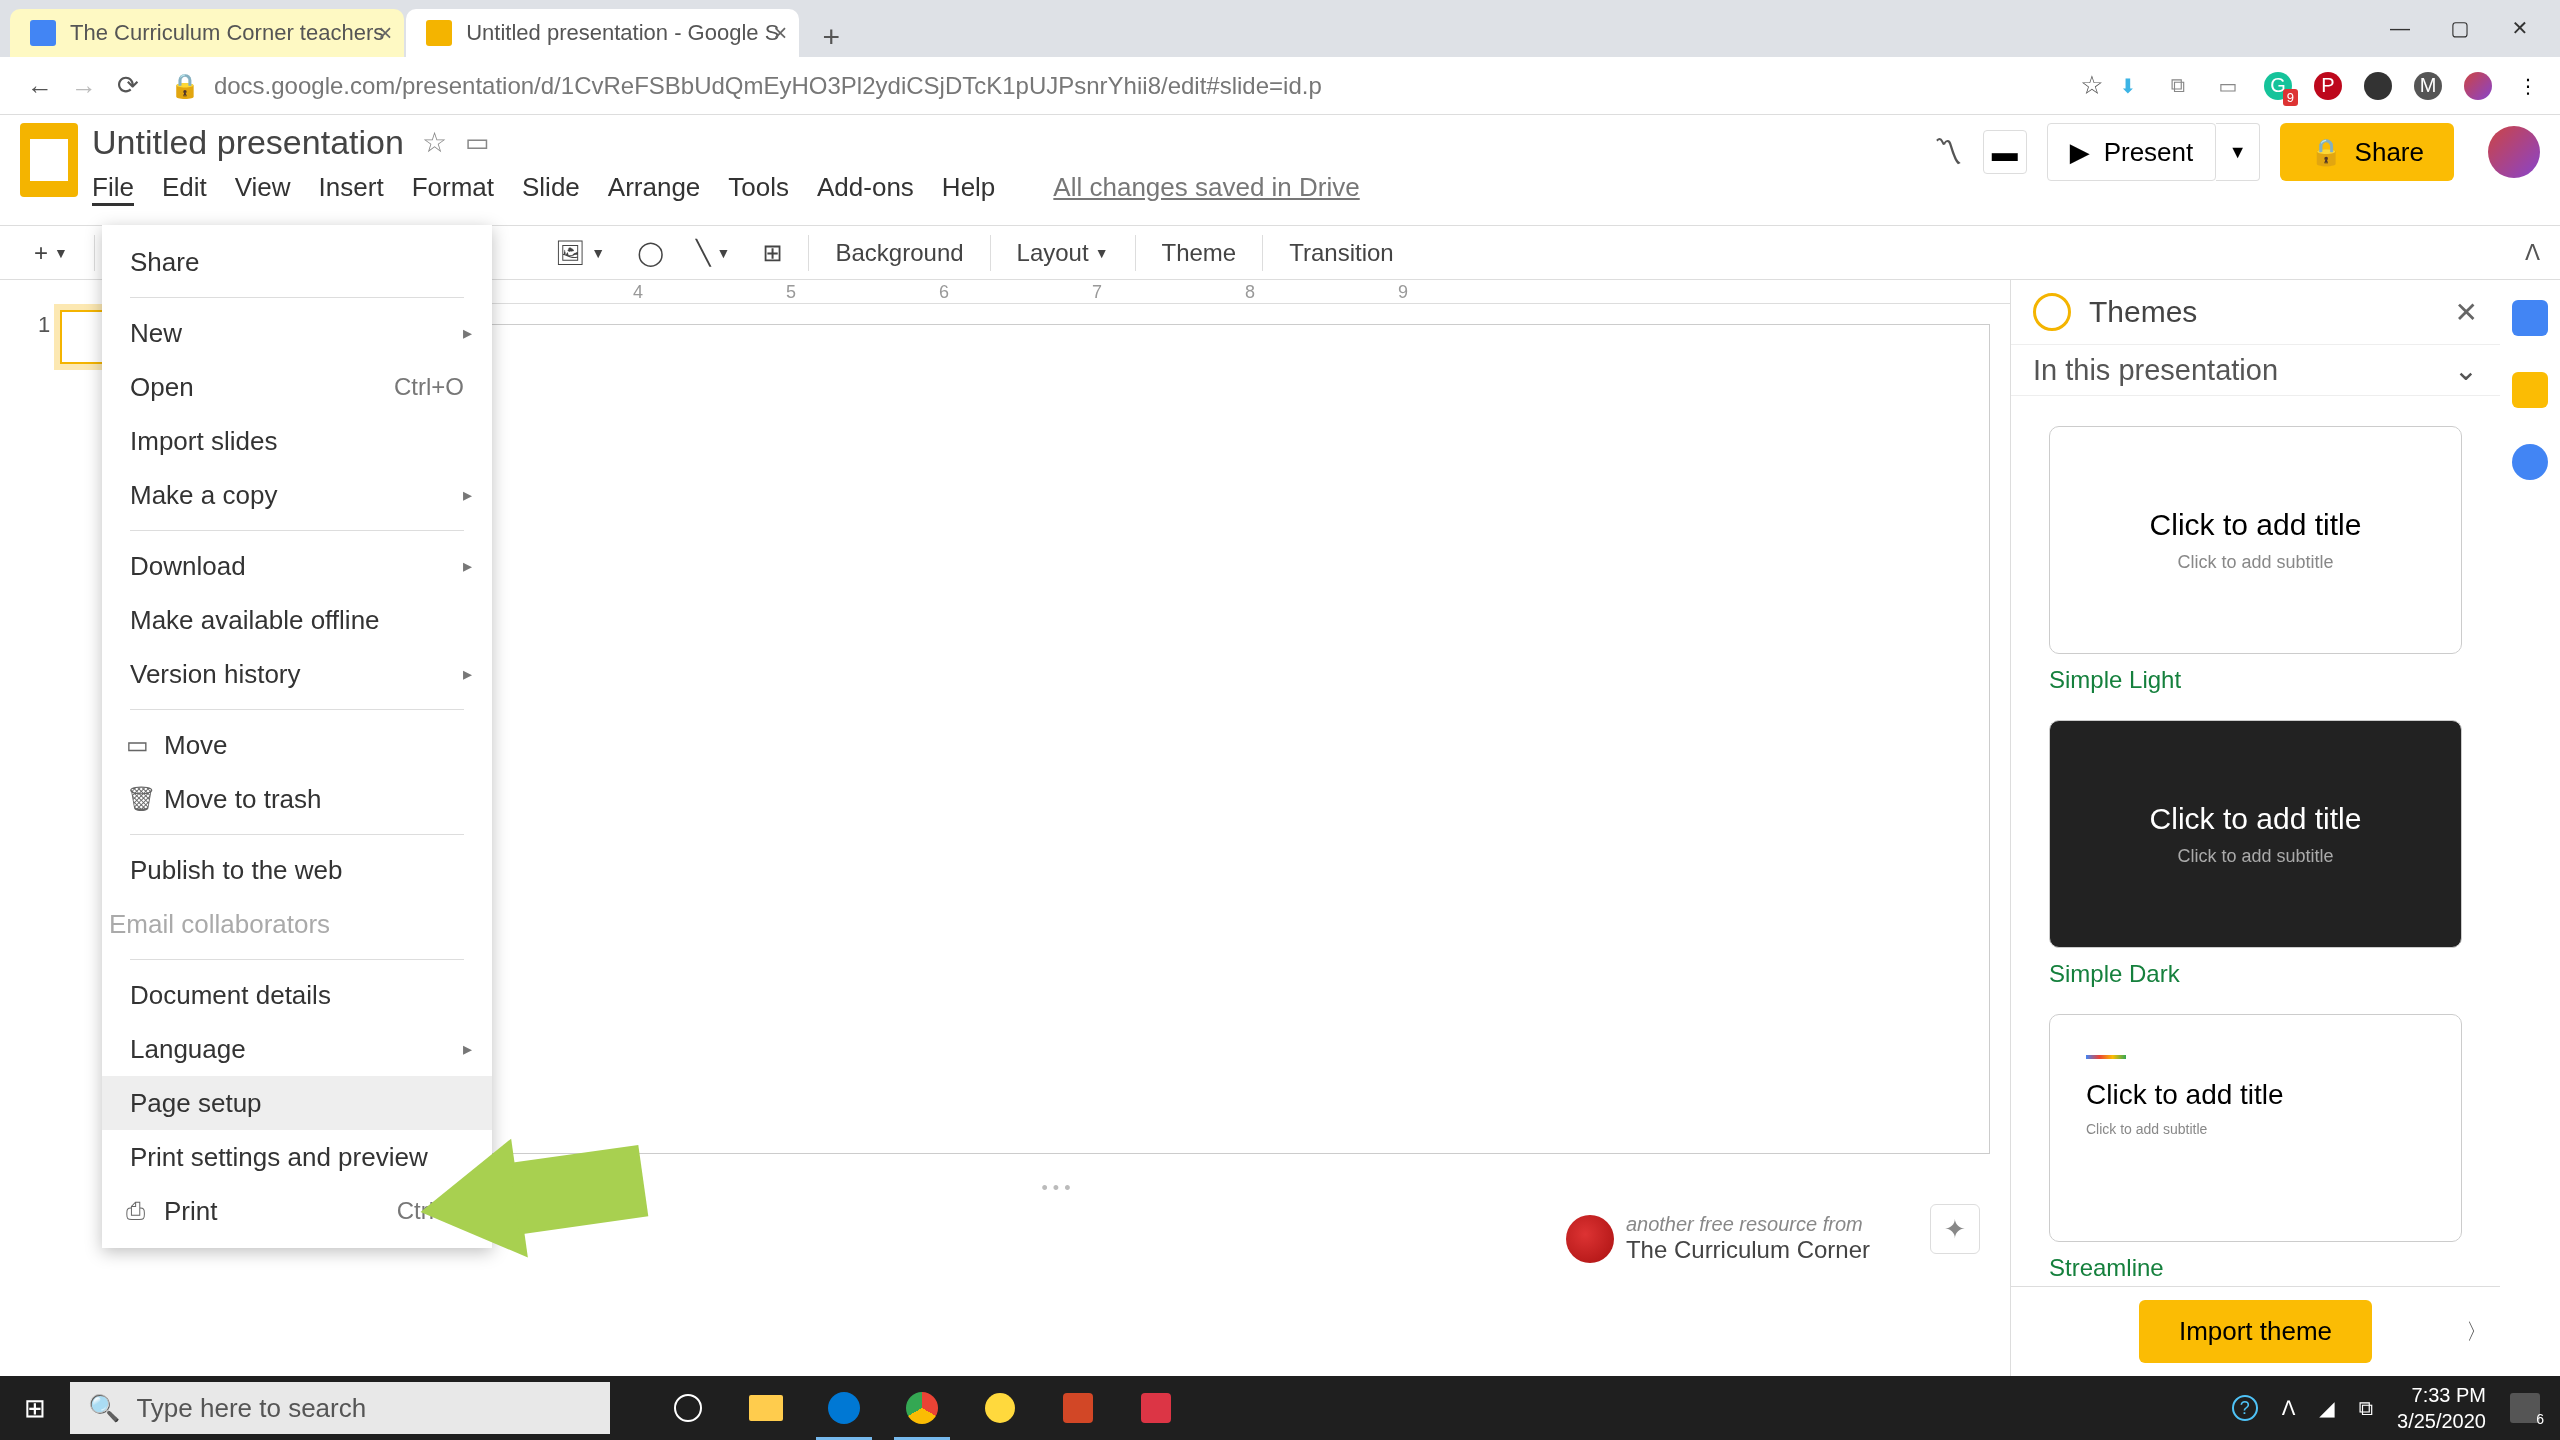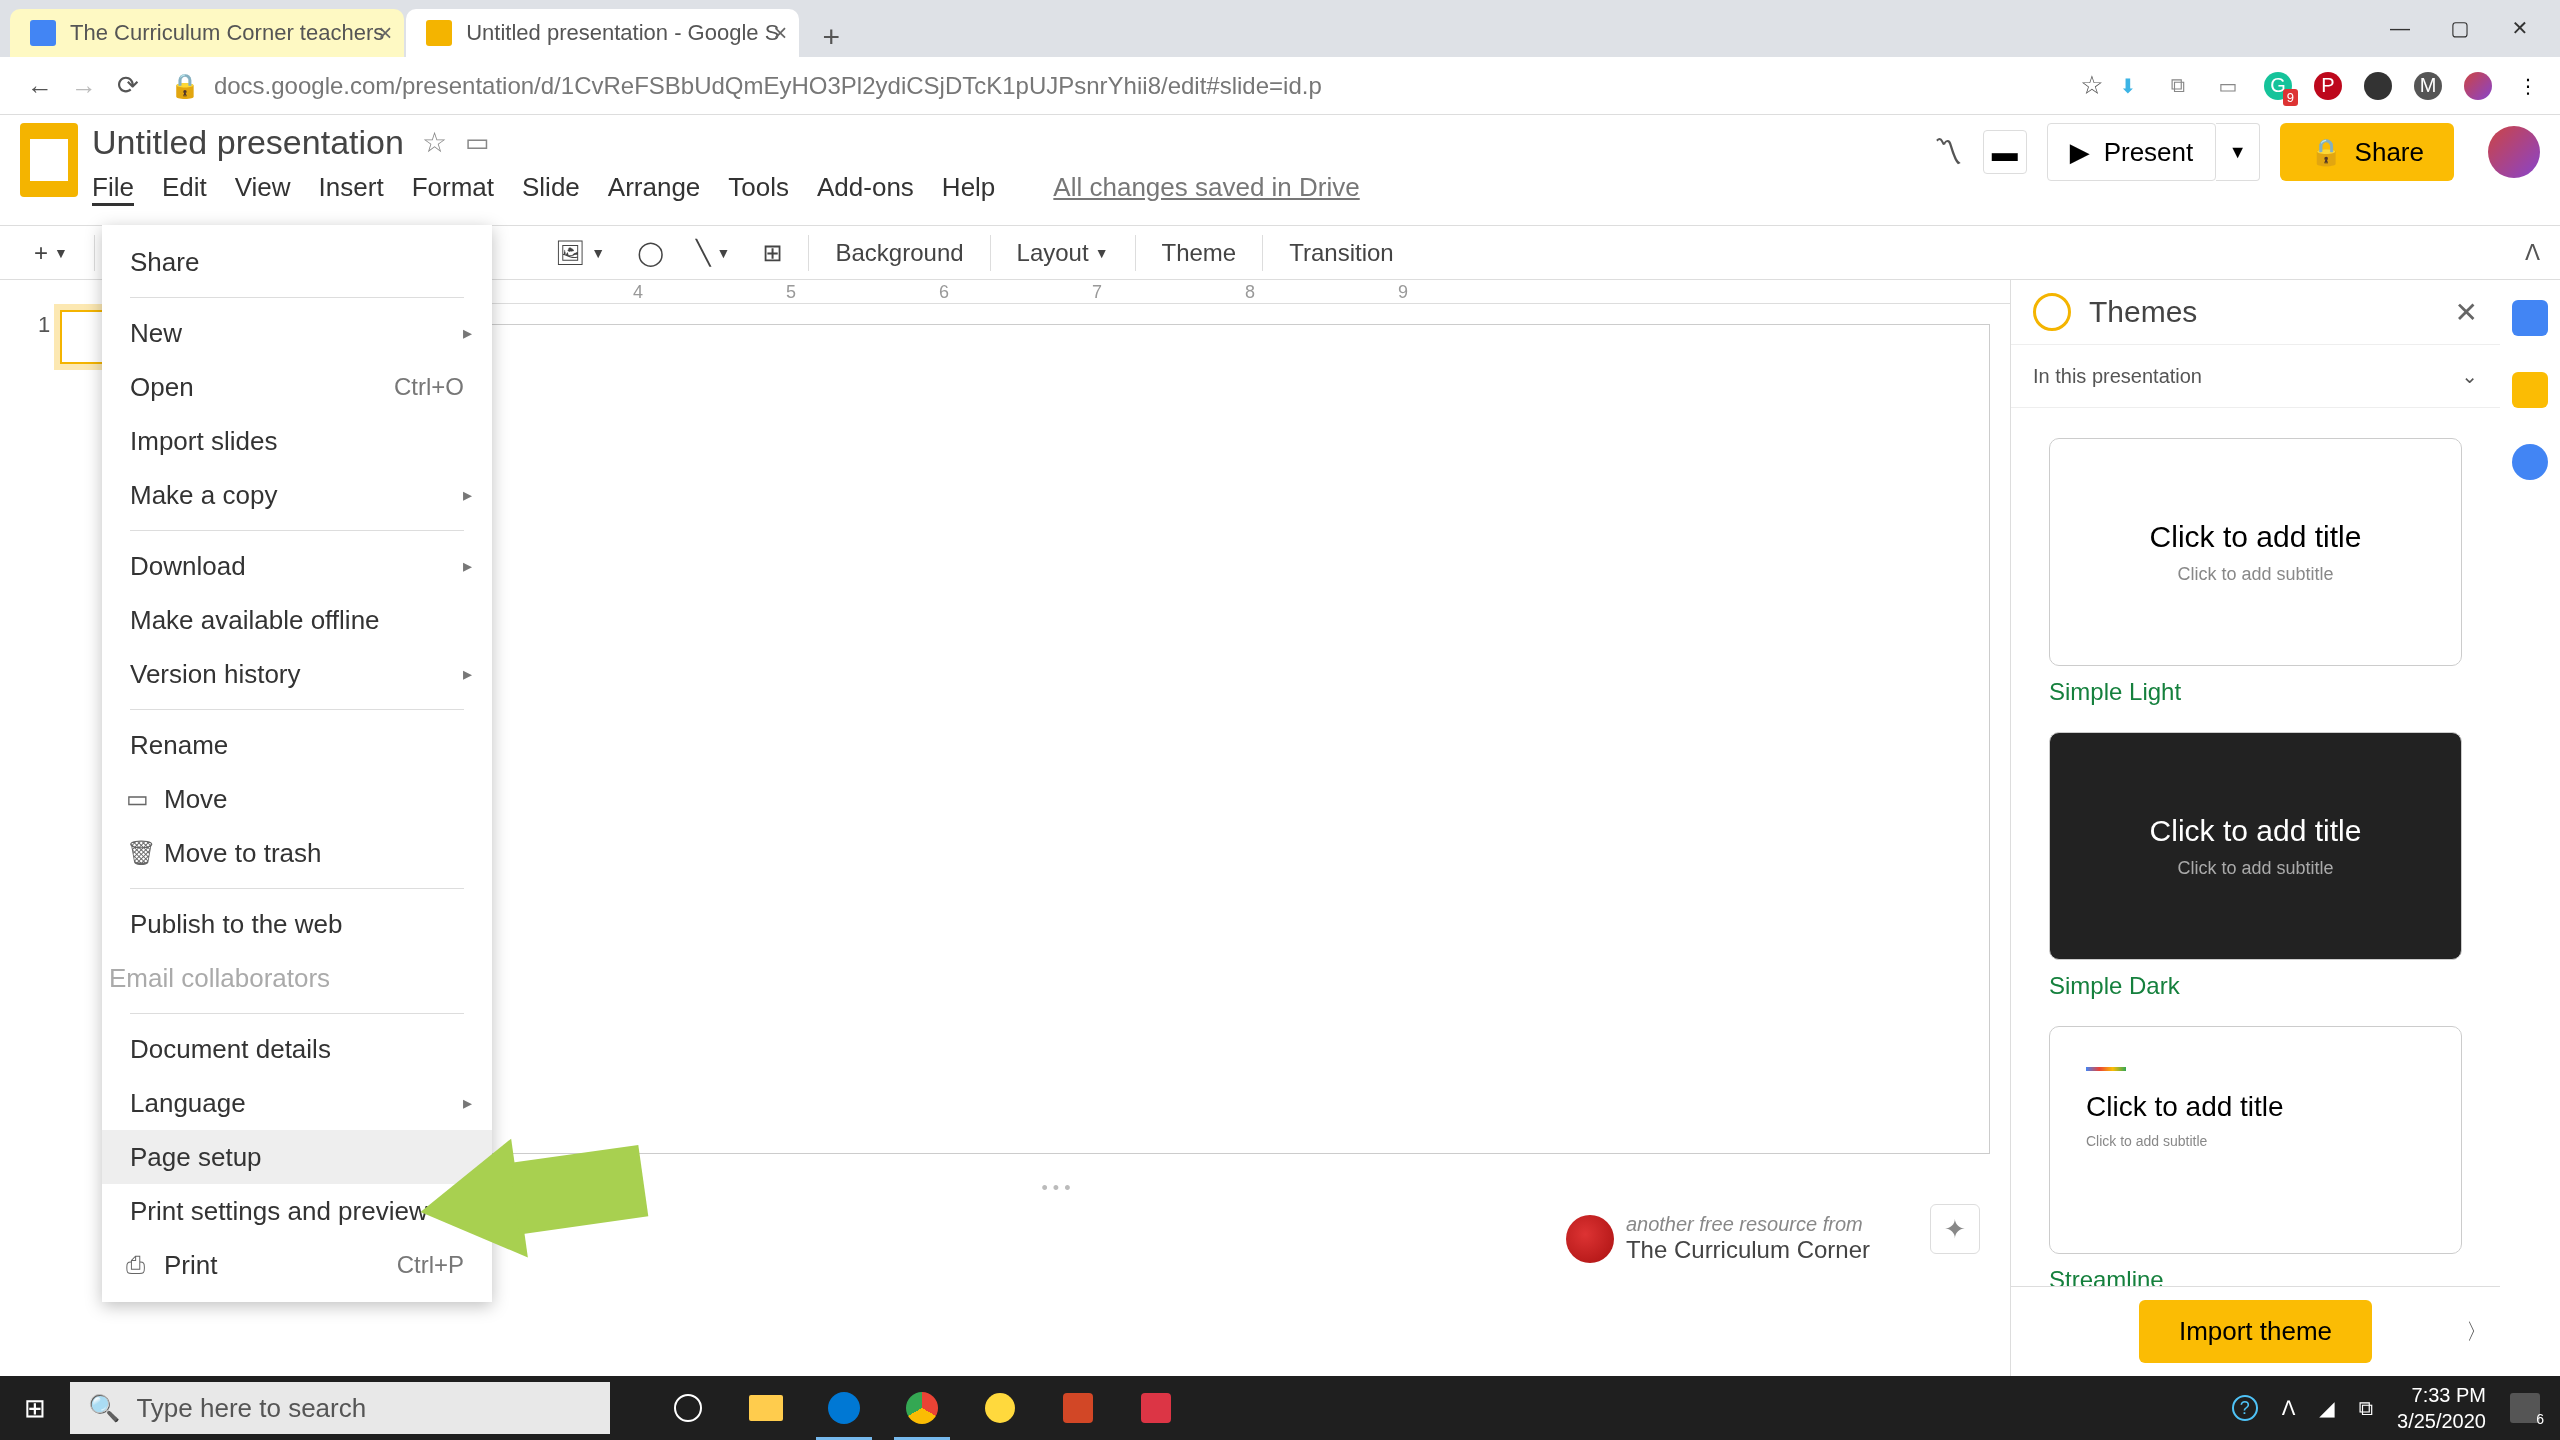--- a/index.html
+++ b/index.html
@@ -80,21 +80,21 @@
 .footer-logo-text { font-size: 20px; color: #888; font-style: italic; }
 .footer-logo-text2 { font-size: 24px; color: #444; font-weight: 500; }
 .apple-emoji { width: 48px; height: 48px; background: radial-gradient(circle at 40% 40%, #d33, #a11); border-radius: 50%; position: relative; }
 .explore-fab { position: absolute; right: 30px; bottom: 20px; width: 50px; height: 50px; border: 1px solid #ddd; border-radius: 6px; background: #fff; display: flex; align-items: center; justify-content: center; font-size: 26px; }
 
 
 .themes-panel { width: 490px; border-left: 1px solid #ddd; display: flex; flex-direction: column; }
 .themes-header { height: 64px; display: flex; align-items: center; padding: 0 22px; font-size: 30px; color: #444; }
 .palette-icon { width: 38px; height: 38px; margin-right: 18px; border-radius: 50%; border: 3px solid #f4b400; position: relative; }
 .themes-close { margin-left: auto; font-size: 28px; color: #666; }
-.themes-filter { height: 64px; border-top: 1px solid #eee; border-bottom: 1px solid #eee; display: flex; align-items: center; padding: 0 22px; font-size: 20px; color: #555; }
+.themes-filter { height: 52px; border-top: 1px solid #eee; border-bottom: 1px solid #eee; display: flex; align-items: center; padding: 0 22px; font-size: 29px; color: #555; }
 .themes-list { flex: 1; overflow-y: auto; padding: 30px 38px; }
 .theme-card { border: 1px solid #ccc; border-radius: 10px; height: 228px; display: flex; flex-direction: column; align-items: center; justify-content: center; margin-bottom: 12px; }
 .theme-card.dark { background: #222; color: #fff; }
 .theme-title { font-size: 30px; margin-bottom: 10px; }
 .theme-subtitle { font-size: 18px; color: #888; }
 .theme-card.dark .theme-subtitle { color: #aaa; }
 .theme-name { font-size: 24px; color: #15803d; margin-bottom: 26px; }
 .theme-card.streamline { align-items: flex-start; padding: 40px 36px; justify-content: flex-start; }
 .theme-card.streamline .accent { width: 40px; height: 4px; background: linear-gradient(90deg, #4285f4, #ea4335, #fbbc04, #34a853); margin-bottom: 20px; }
 .themes-footer { height: 90px; border-top: 1px solid #ddd; display: flex; align-items: center; justify-content: center; }
@@ -327,23 +327,20 @@
     </div>
   <div class="menu-entry">
       <span>Make available offline</span>
     </div>
   <div class="menu-entry">
       <span>Version history</span>
       <span class="menu-submenu">▸</span>
     </div>
   <div class="menu-divider"></div>
   <div class="menu-entry">
-      <span>Rename</span>
-    </div>
-  <div class="menu-entry">
       <span class="menu-icon">▭</span>
       <span>Move</span>
     </div>
   <div class="menu-entry">
       <span class="menu-icon">🗑</span>
       <span>Move to trash</span>
     </div>
   <div class="menu-divider"></div>
   <div class="menu-entry">
       <span>Publish to the web</span>

